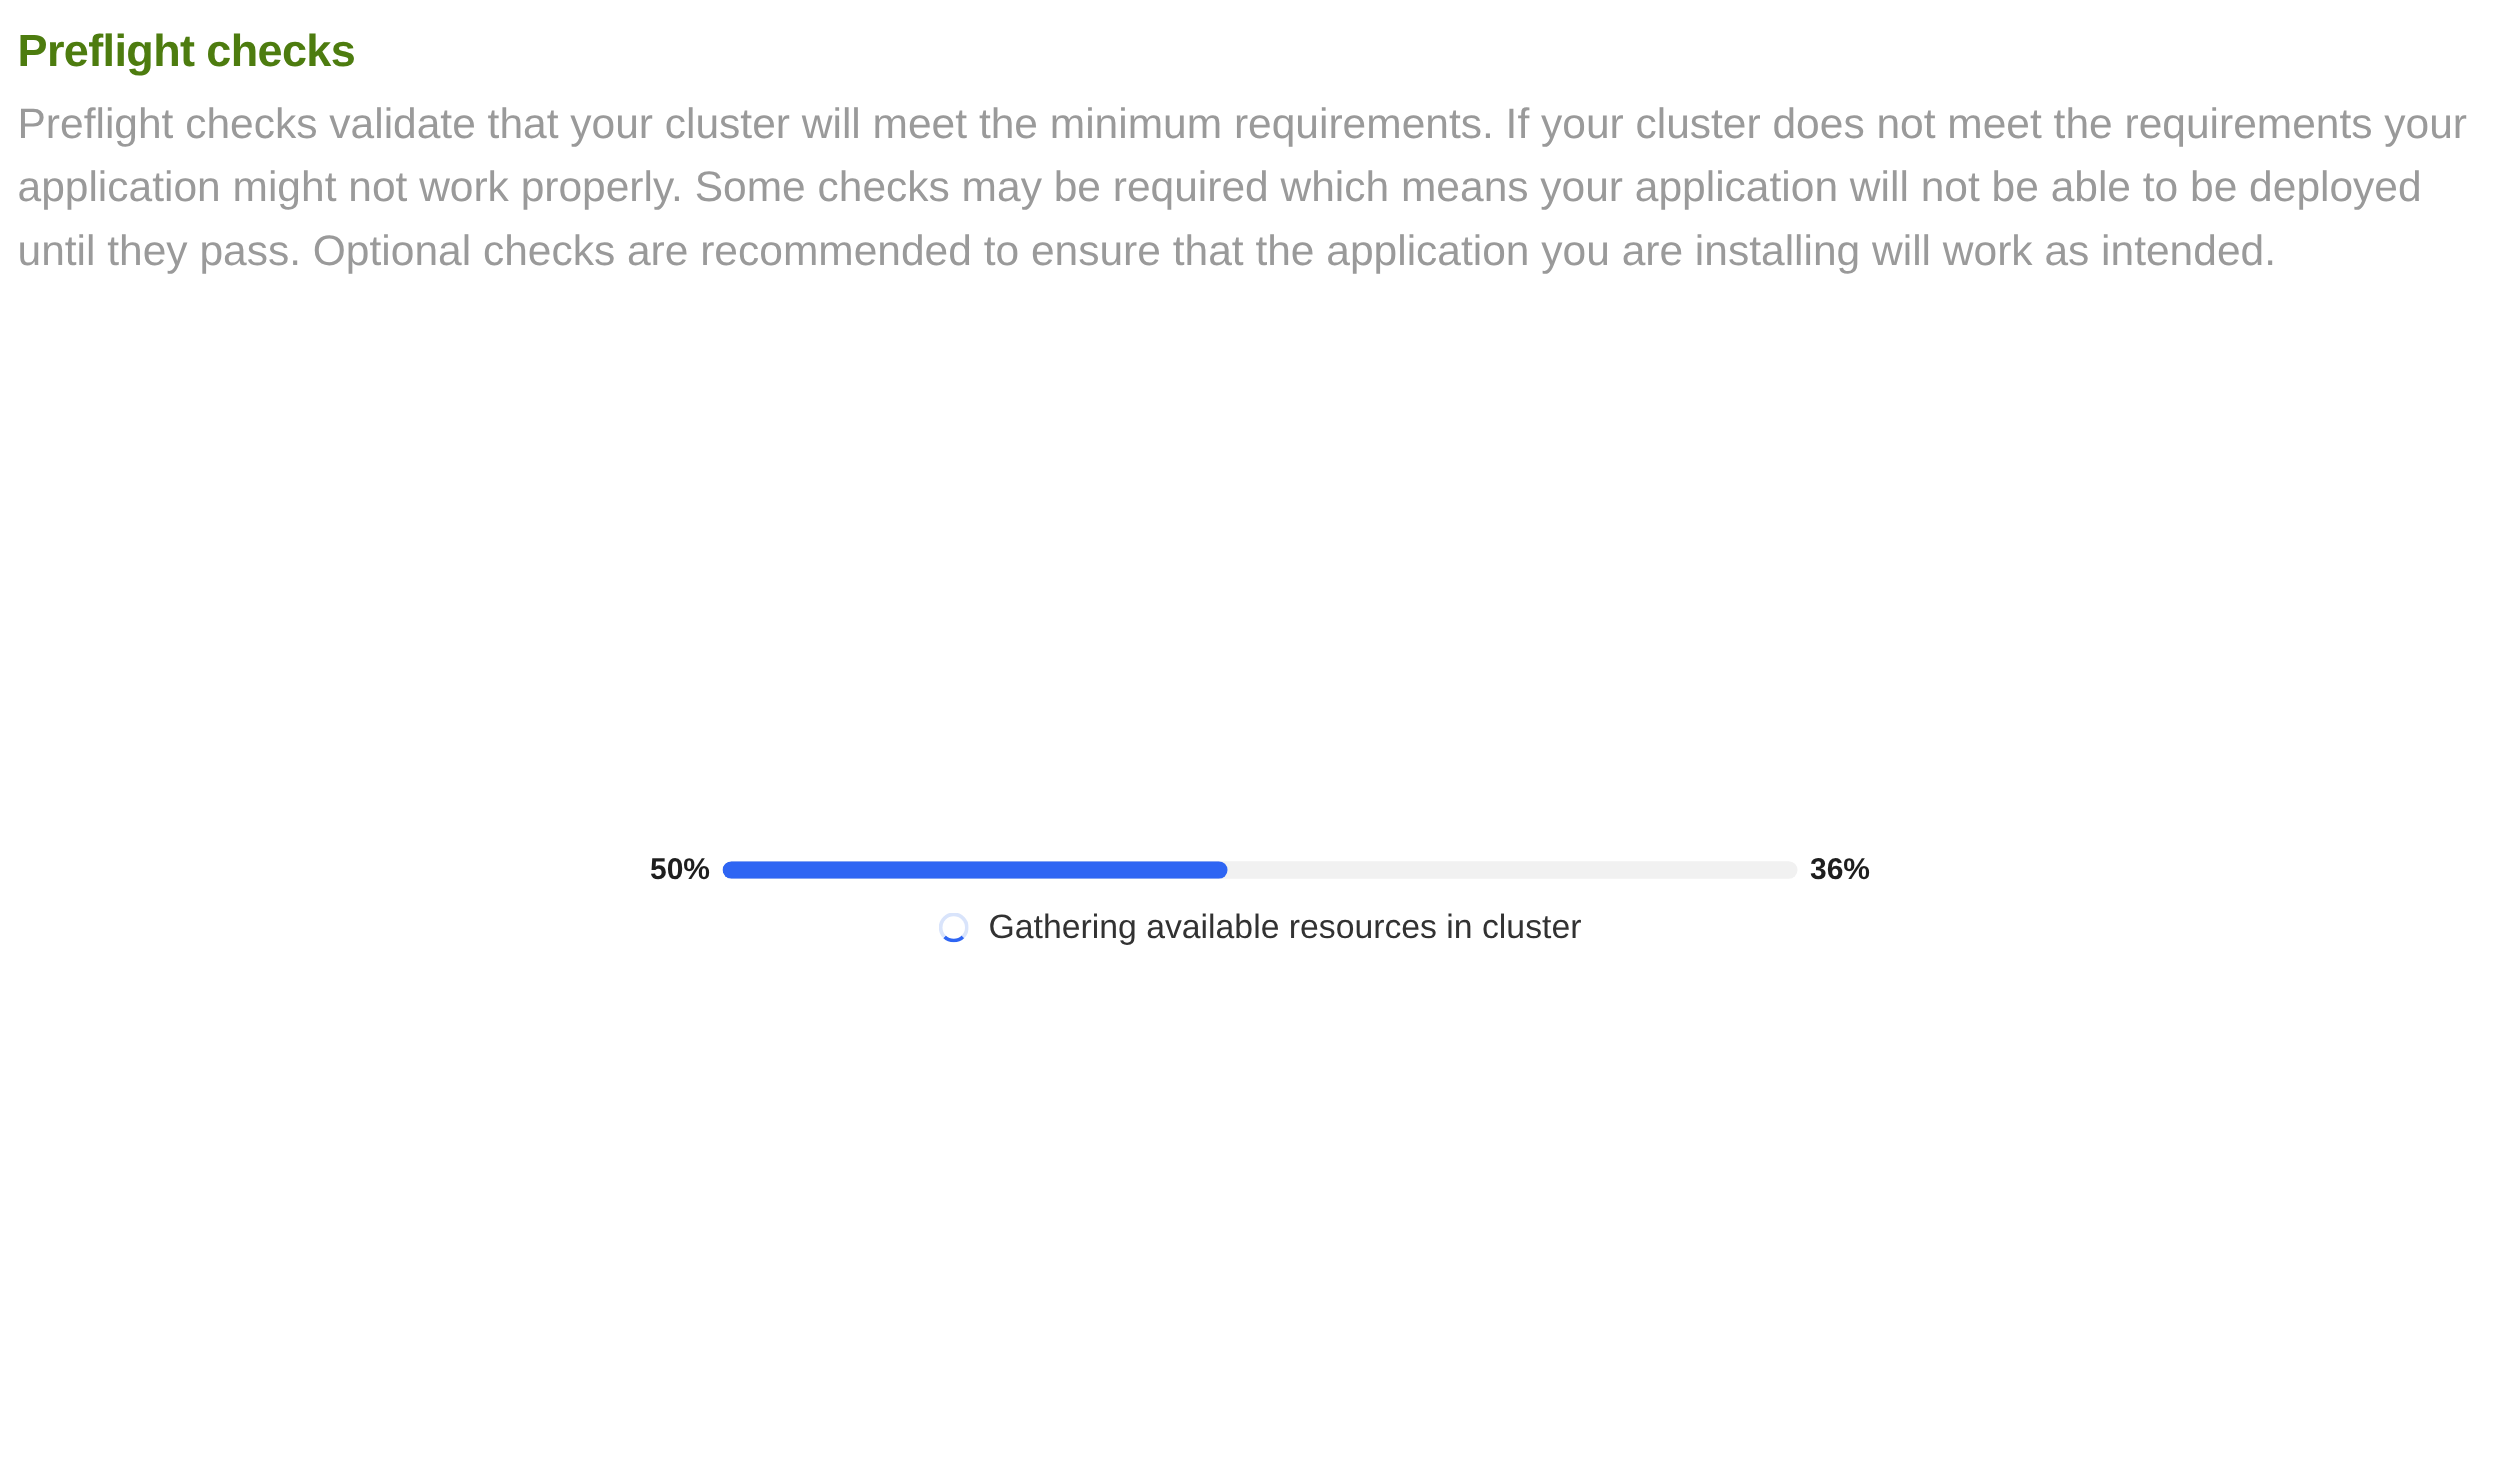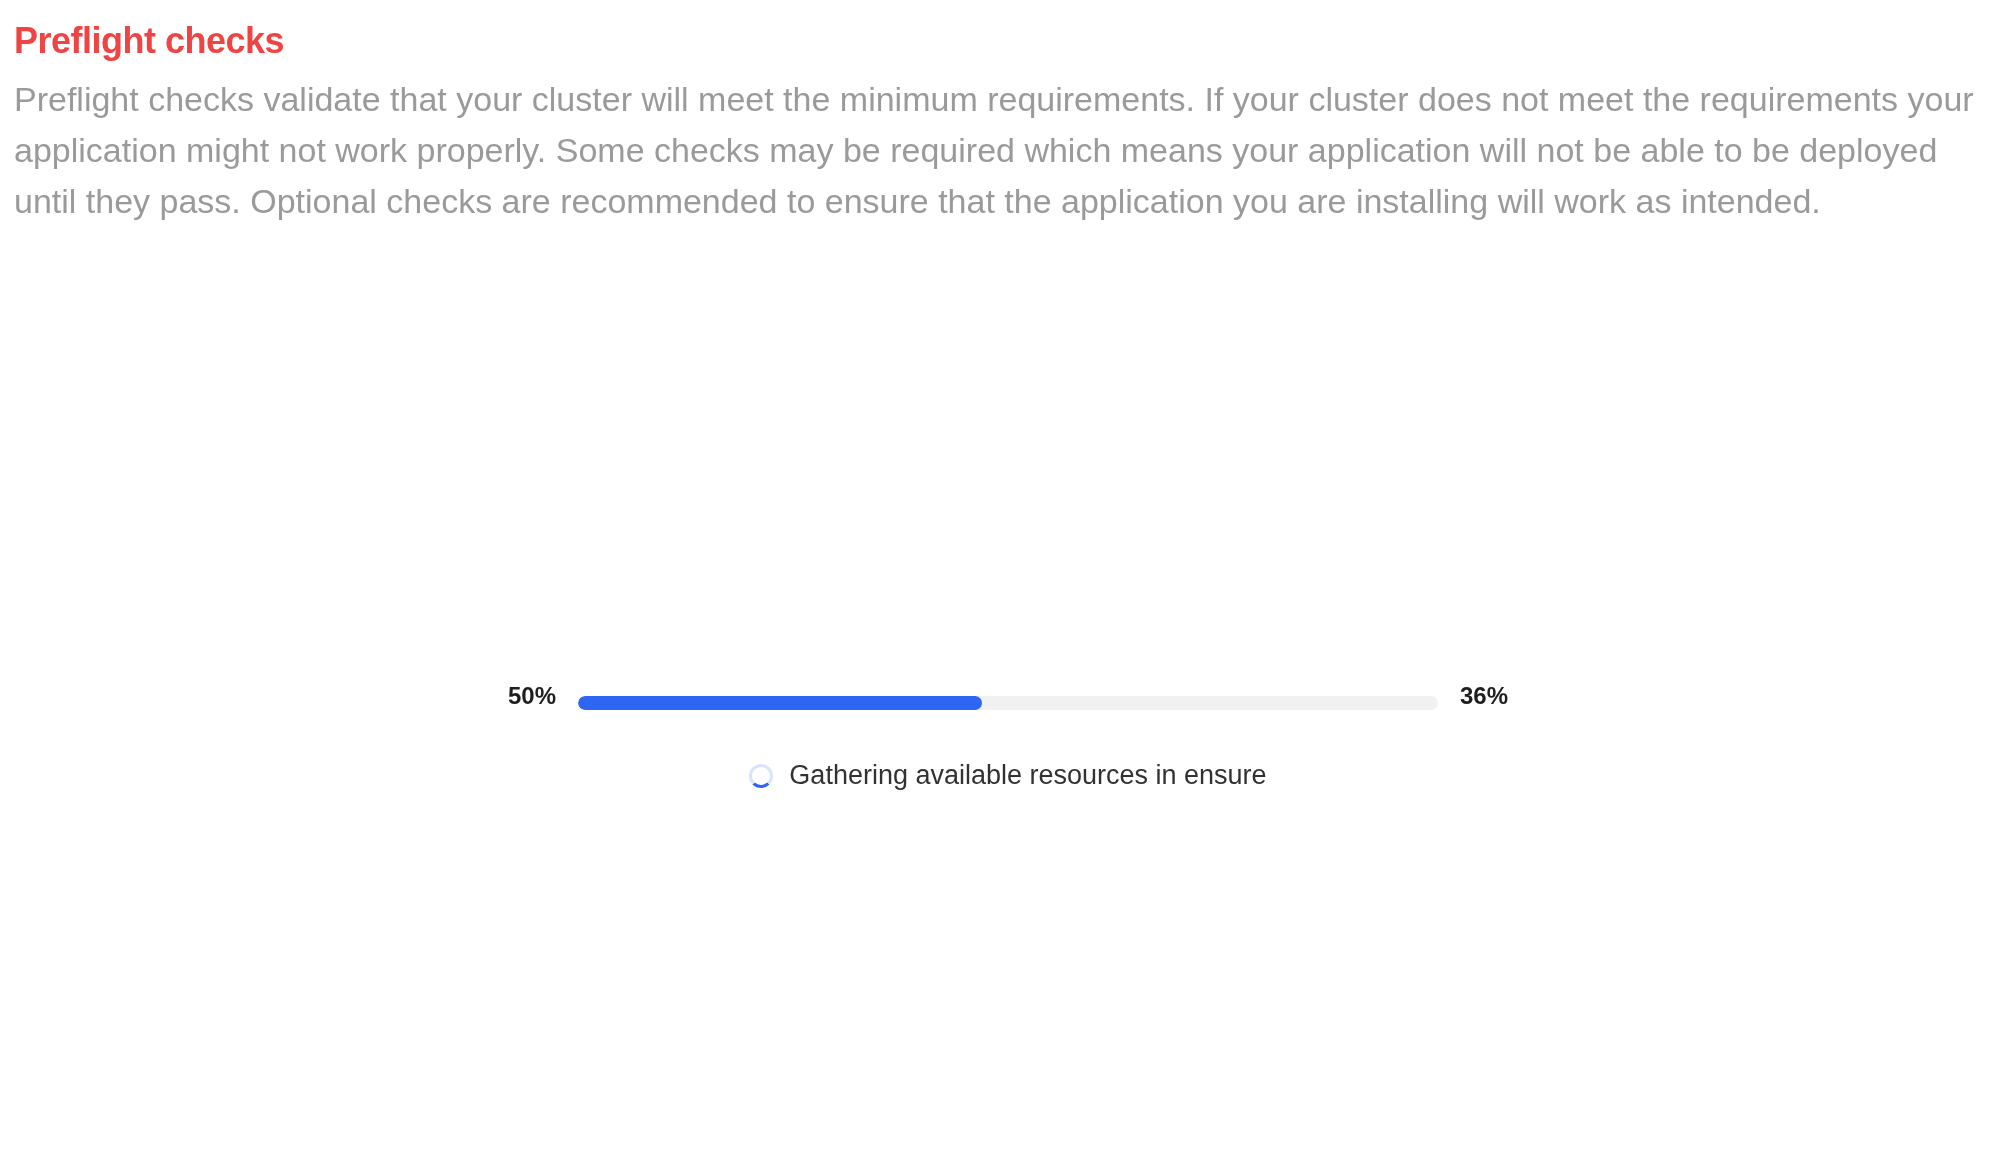--- a/index.html
+++ b/index.html
@@ -12,21 +12,21 @@
       font-family: -apple-system, BlinkMacSystemFont, "Segoe UI", Helvetica, Arial, sans-serif;
       background: #ffffff;
       width: 2016px;
       height: 1172px;
       padding: 20px 14px;
     }
     
     .page-title {
       font-size: 36px;
       font-weight: 700;
-      color: #ef4444;
+      color: #4d7c0f;
       margin-bottom: 12px;
       letter-spacing: -0.5px;
     }
     
     .page-description {
       font-size: 34px;
       line-height: 1.5;
       color: #9a9a9a;
       font-weight: 400;
       max-width: 1990px;
@@ -42,24 +42,24 @@
     
     .progress-title {
       font-size: 32px;
       font-weight: 700;
       color: #1e1e1e;
       margin-bottom: 42px;
     }
     
     .progress-row {
       display: flex;
-      align-items: flex-end;
+      align-items: center;
       justify-content: center;
-      gap: 22px;
-      margin-bottom: 50px;
+      gap: 10px;
+      margin-bottom: 16px;
     }
     
     .progress-label {
       font-size: 24px;
       font-weight: 700;
       color: #1e1e1e;
     }
     
     .progress-bar-track {
       width: 860px;
@@ -114,15 +114,15 @@
   <div class="progress-row">
     <span class="progress-label">50%</span>
     <div class="progress-bar-track">
       <div class="progress-bar-fill" style="width:47%"></div>
     </div>
     <span class="progress-label">36%</span>
   </div>
 
   <div class="status-row">
     <div class="spinner"></div>
-    <span class="status-text">Gathering available resources in ensure</span>
+    <span class="status-text">Gathering available resources in cluster</span>
   </div>
 </div>
 
 </body></html>

